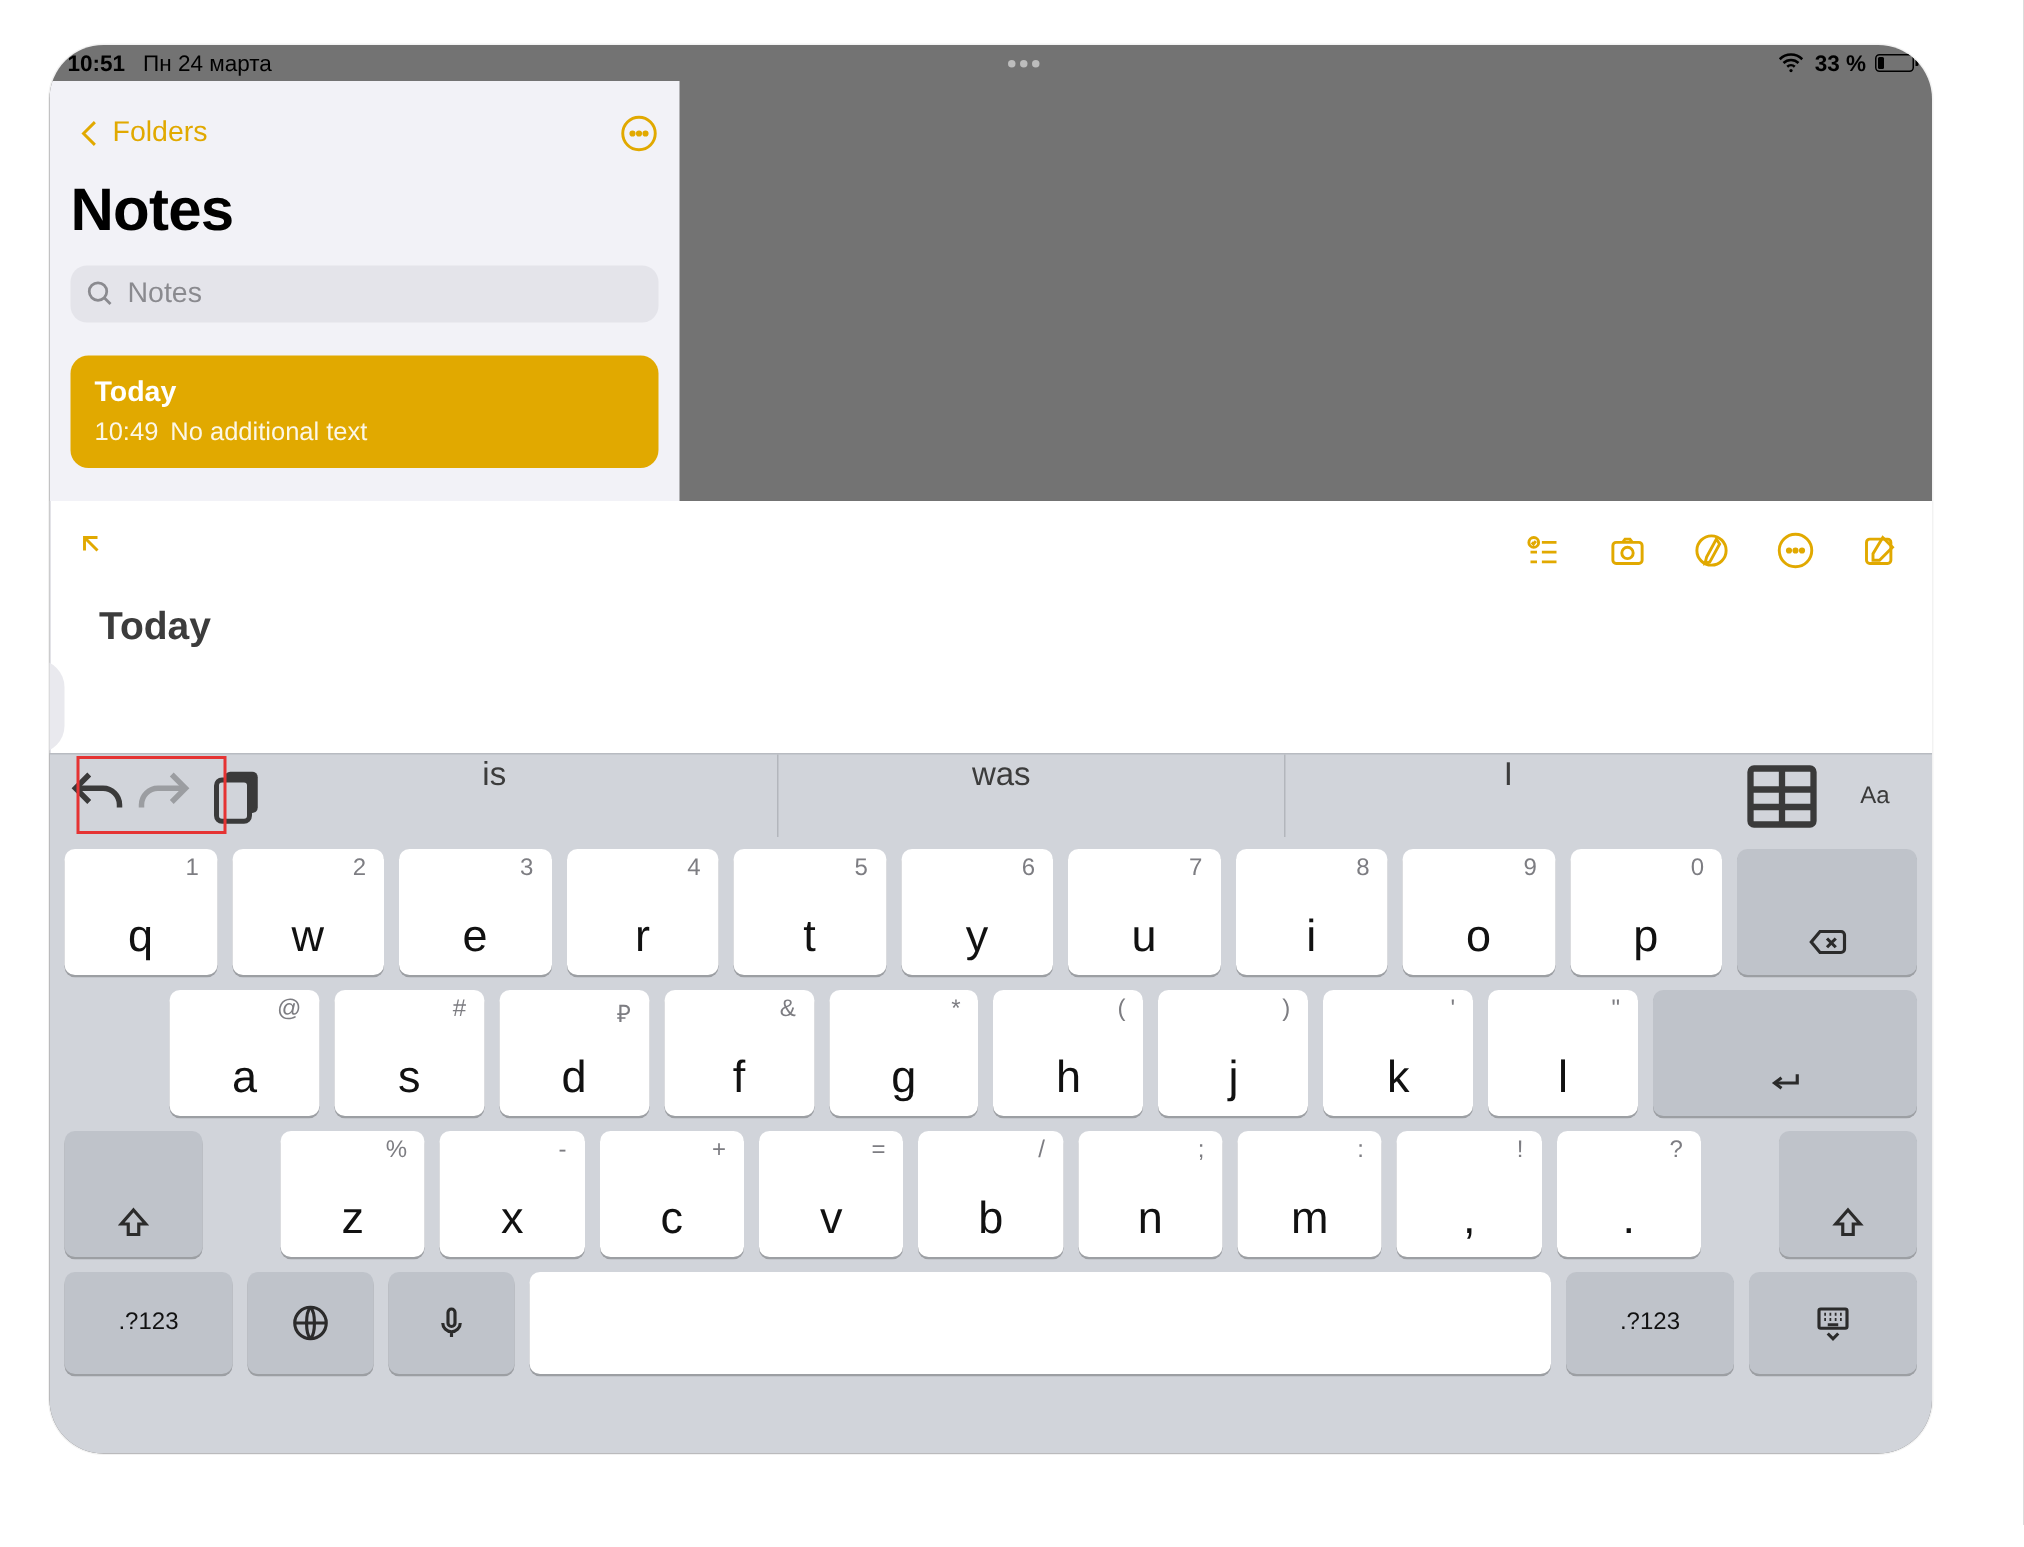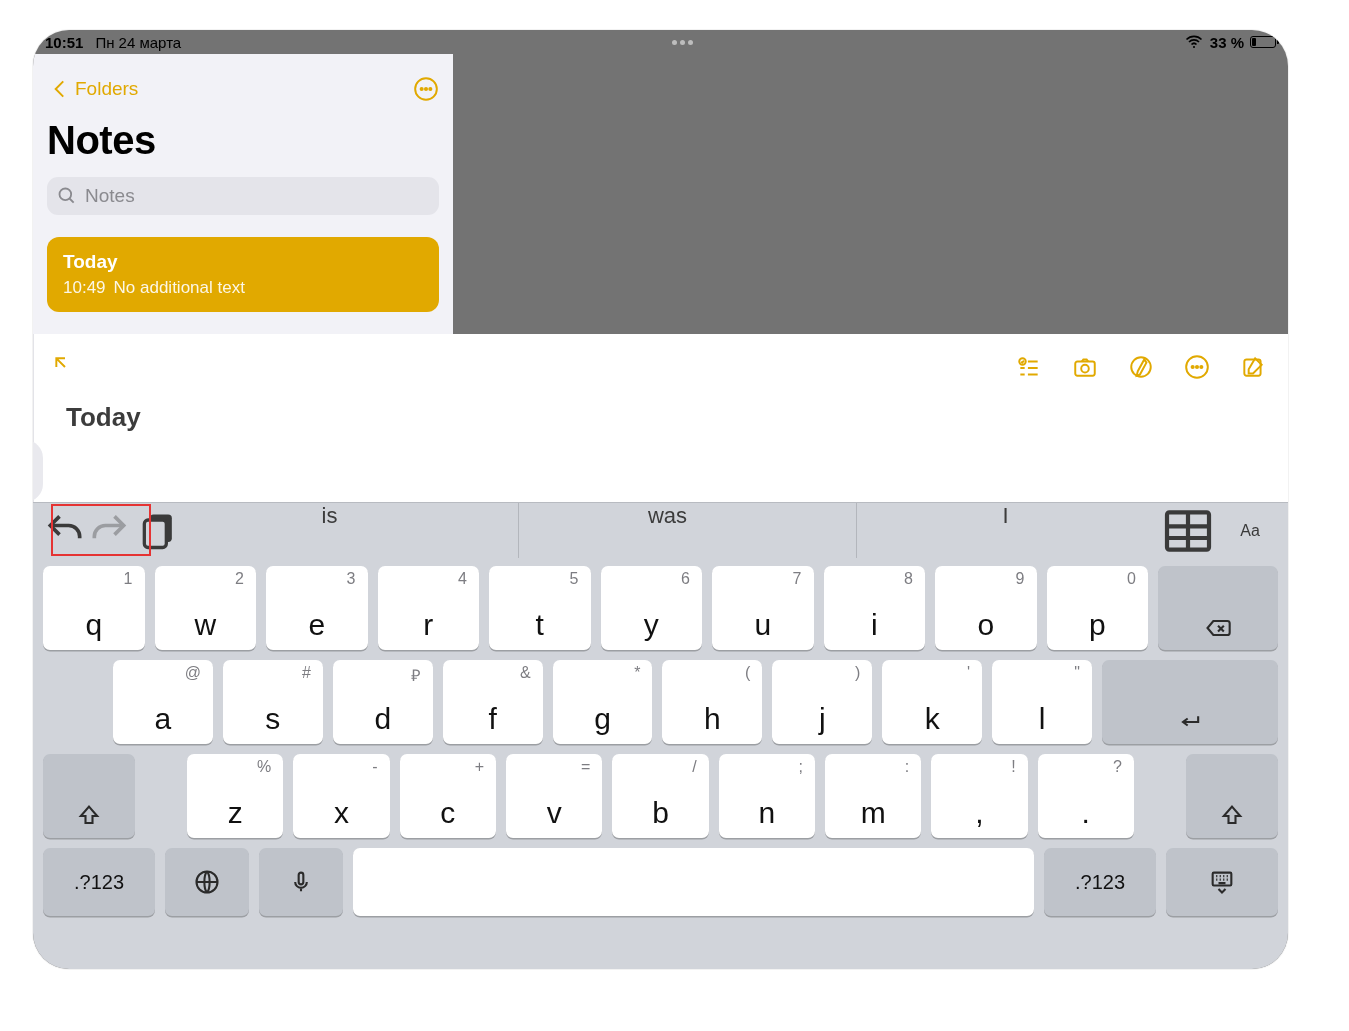--- a/index.html
+++ b/index.html
@@ -58,21 +58,21 @@
 .kb-rows { padding: 8px 10px 10px; }
 .krow { display:flex; gap:10px; margin-bottom: 10px; }
 .key {
   background:#fff; border-radius:7px; box-shadow: 0 1.5px 0 rgba(0,0,0,0.25);
   flex:1; min-width:0; height:84px; display:flex; flex-direction:column; align-items:center; justify-content:flex-end;
   padding-bottom: 8px; position:relative;
 }
 .key .hint { position:absolute; top:4px; right:12px; font-size:16px; color:#7d7d82;}
 .key .main { font-size:30px; color:#111; }
 .key.gray { background:#bfc3ca; }
-.key.gray .main { font-size:20px; }
+.key.gray .main { font-size:16px; }
 .key.wide-del { flex: 0 0 120px; }
 .key.wide-ret { flex: 0 0 176px; }
 .key.wide-shift { flex: 0 0 92px; }
 .key.pad-a { flex: 0 0 60px; background:transparent; box-shadow:none; }
 .key.wide-123 { flex: 0 0 112px; justify-content:center; padding:0;}
 .key.wide-sm { flex: 0 0 84px; justify-content:center; padding:0;}
 .key.space { flex: 1; }
 .key.wide-rkb { flex: 0 0 112px; justify-content:center; padding:0;}
 
 .key svg { width:28px; height:28px; stroke:#2b2b2b; fill:none; stroke-width:1.8;}

